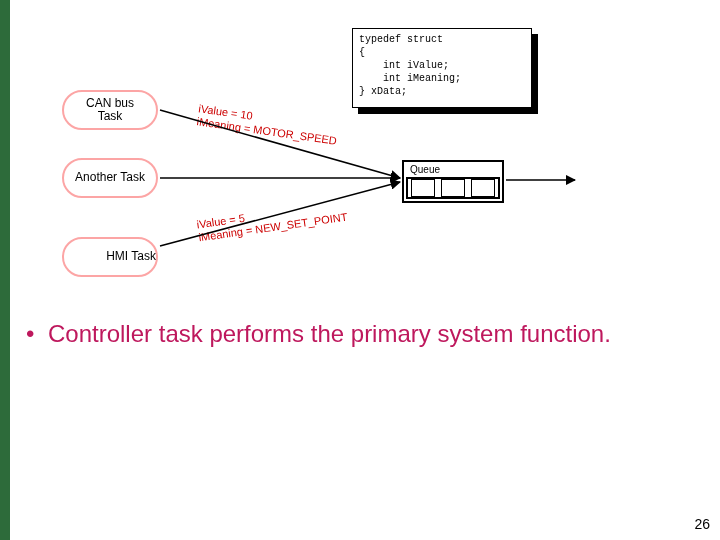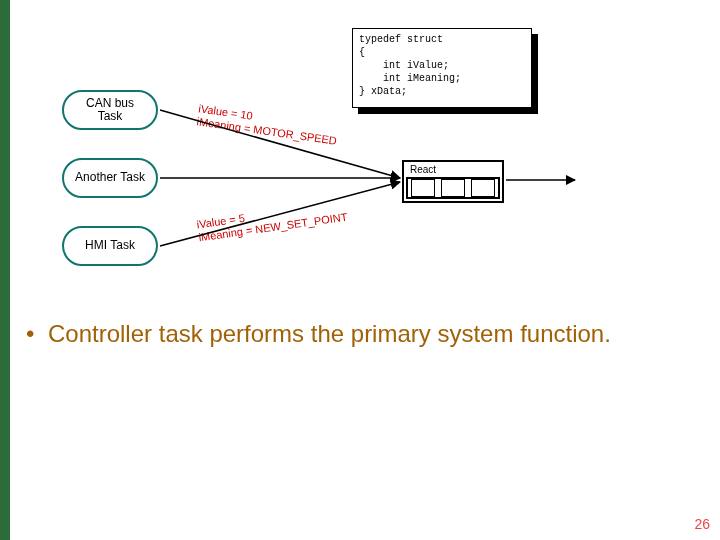--- a/index.html
+++ b/index.html
@@ -20,21 +20,21 @@
   .diagram {
     position: absolute;
     left: 10px;
     top: 10px;
     width: 700px;
     height: 280px;
     margin-left: 12px;
   }
   .task-box {
     position: absolute;
-    border: 2px solid #0f766e;
+    border: 2px solid #fca5a5;
     border-radius: 20px;
     background: #fff;
     width: 96px;
     height: 40px;
     display: flex;
     align-items: center;
     justify-content: center;
     font-size: 12px;
     text-align: center;
     line-height: 1.1;
@@ -101,21 +101,21 @@
     color: #c00;
     white-space: nowrap;
     line-height: 1.15;
   }
   .bullets {
     position: absolute;
     left: 20px;
     top: 320px;
     right: 20px;
     font-family: Arial, sans-serif;
-    color: #a16207;
+    color: #be185d;
   }
   .b1 {
     font-size: 24px;
     margin: 0 0 4px 0;
     padding-left: 28px;
     position: relative;
   }
   .b1::before {
     content: "•";
     position: absolute;
@@ -133,21 +133,21 @@
     content: "–";
     position: absolute;
     left: 0;
     top: 0;
   }
   .page-num {
     position: absolute;
     right: 10px;
     bottom: 8px;
     font-size: 14px;
-    color: #ef4444;
+    color: #000000;
   }
 </style>
 </head>
 <body>
 
 <div class="accent-bar" style="background: rgb(45, 107, 58);"></div>
 
 <div class="diagram">
 
   <div class="code-box-wrap">
@@ -159,26 +159,26 @@
 } xData;</div>
   </div>
 
   <div class="task-box" style="left:40px; top:80px;">
     <span style="white-space:pre-line">CAN bus
 Task</span>
   </div>
   <div class="task-box" style="left:40px; top:148px;">
     <span>Another Task</span>
   </div>
-  <div class="task-box" style="left:40px; top:216px;">
+  <div class="task-box" style="left:40px; top:227px;justify-content:flex-end;">
     <span>HMI Task</span>
   </div>
 
   <div class="queue-container" style="left:380px; top:150px;">
-    <span class="queue-label">React</span>
+    <span class="queue-label">Queue</span>
     <div class="queue-slots">
       <div class="queue-slot"></div>
       <div class="queue-slot"></div>
       <div class="queue-slot"></div>
     </div>
   </div>
 
 
   <div class="edge-label" style="left:175px; top:102px; transform:rotate(8deg);">
     <div>iValue = 10</div>

